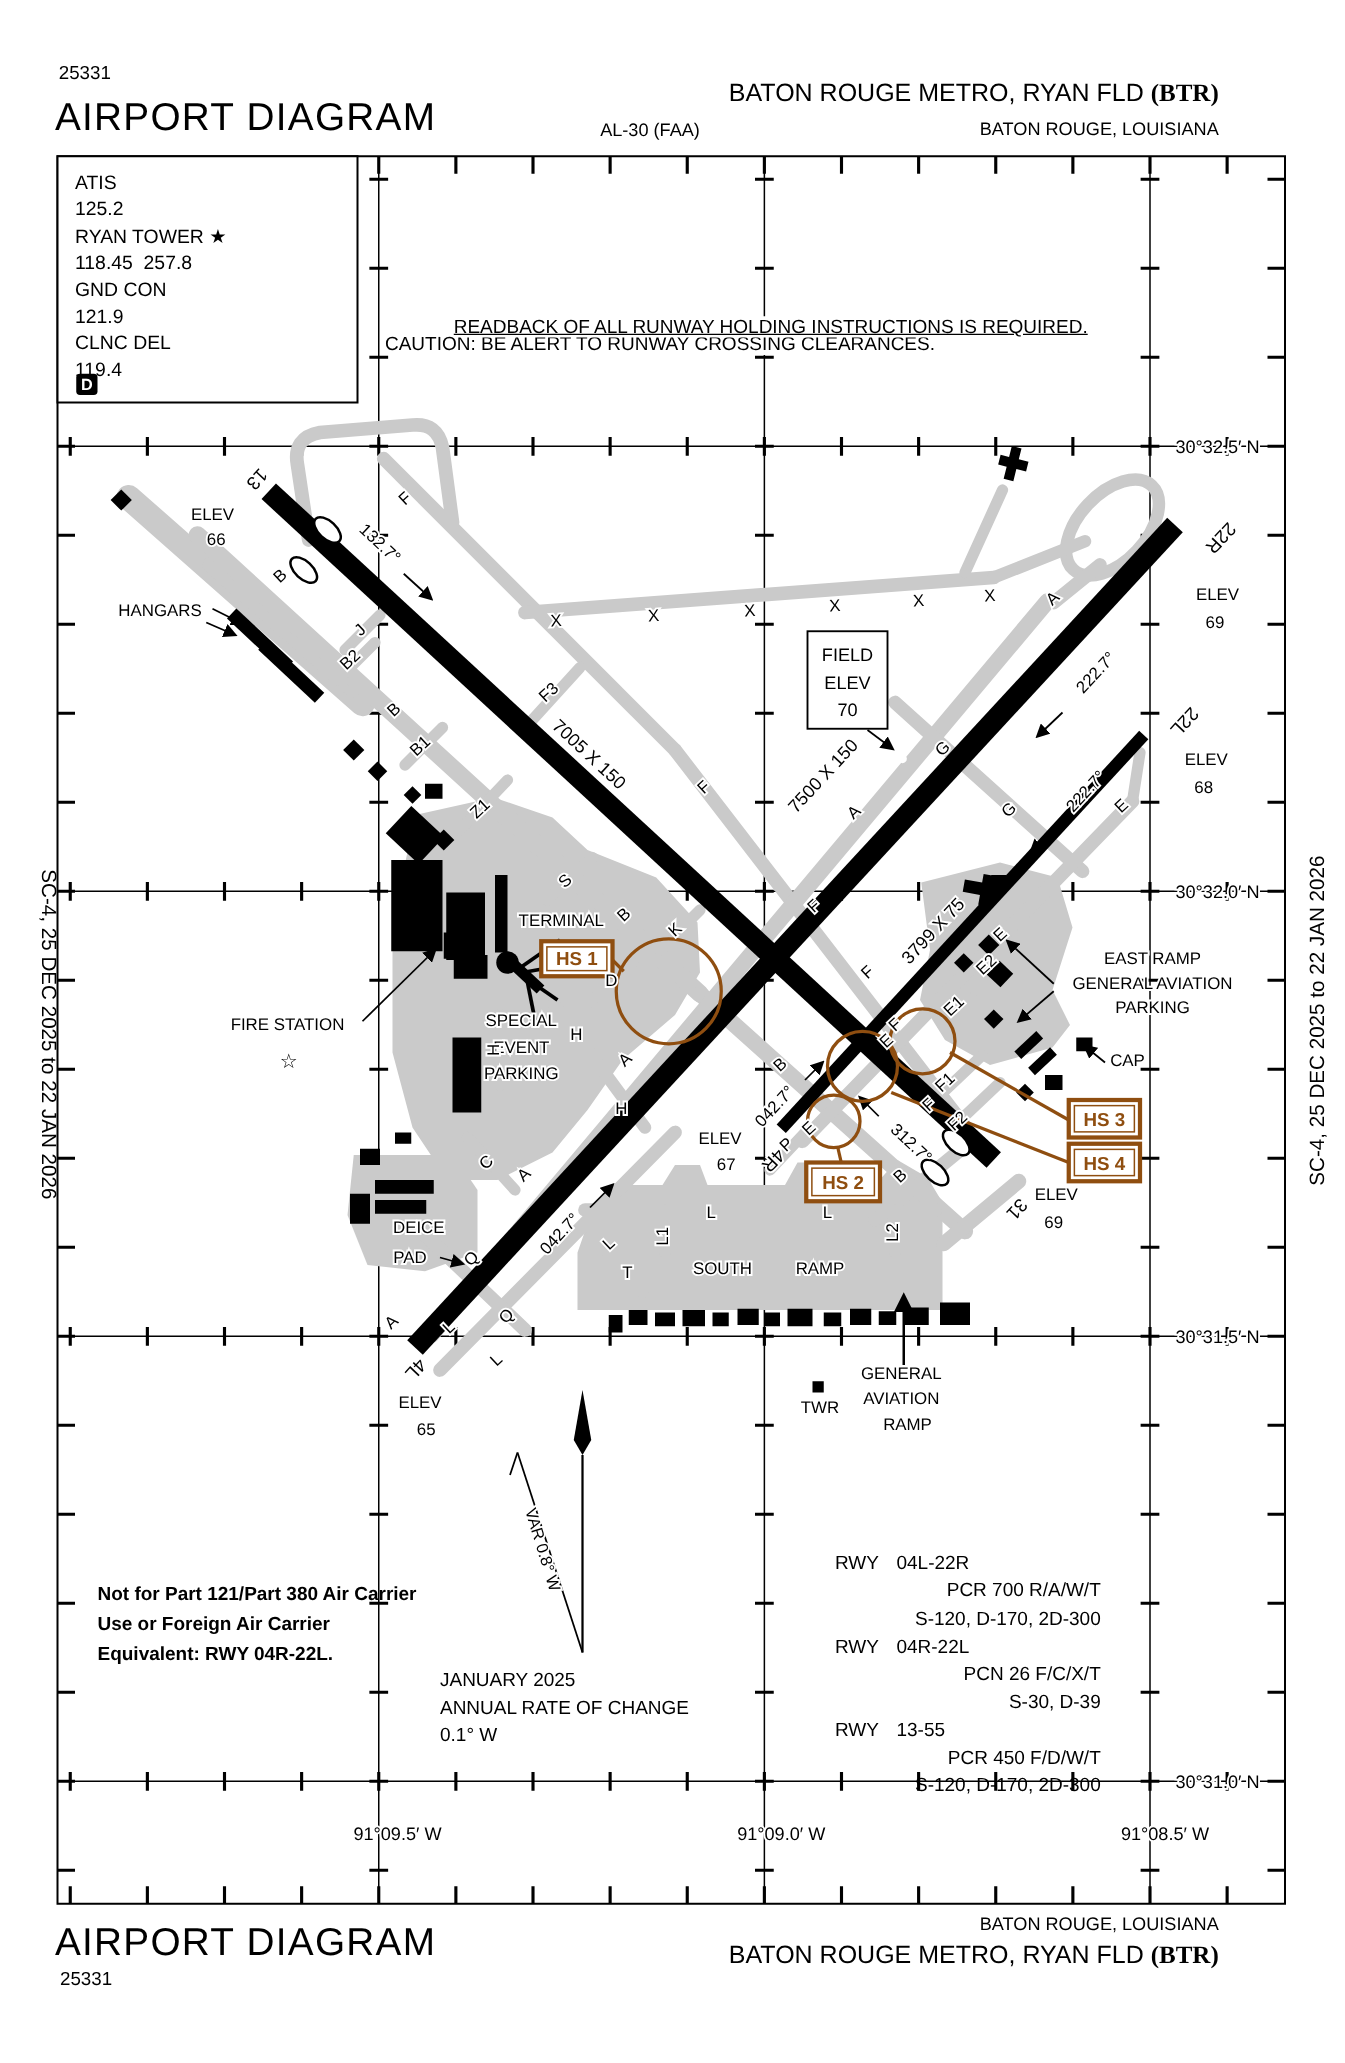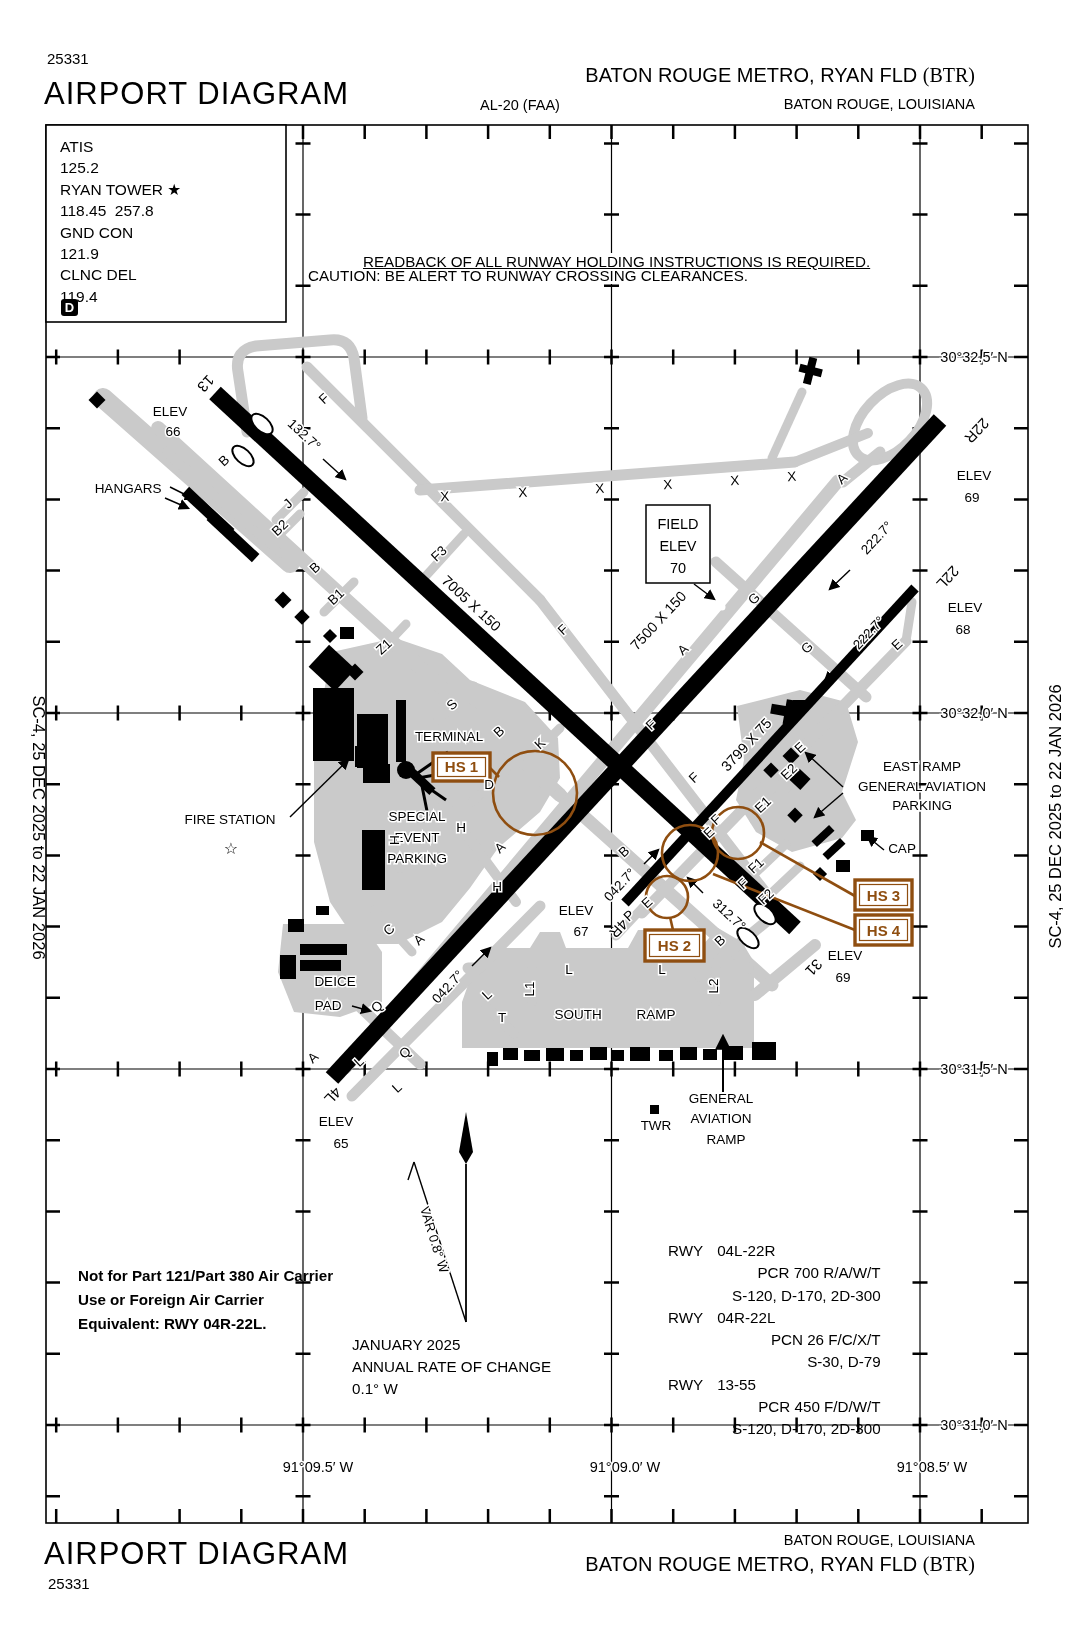--- a/index.html
+++ b/index.html
@@ -11,21 +11,21 @@
   .hs{fill:#8F4E10;stroke:#fff;stroke-width:0;font-weight:bold;}
   #hdr-number{left:47px;top:50px;font-size:15px;}
   #hdr-title{left:44px;top:76px;font-size:31px;letter-spacing:1px;}
   #ftr-title{left:44px;top:1536px;font-size:31px;letter-spacing:1px;}
   #ftr-number{left:48px;top:1575px;font-size:15px;}
   #hdr-proc{left:420px;top:97px;width:200px;text-align:center;font-size:14.5px;}
   #hdr-name{right:101px;top:64px;font-size:20px;white-space:nowrap;}
   #hdr-city{right:101px;top:96px;font-size:14.5px;}
   #ftr-city{right:101px;top:1532px;font-size:14.5px;}
   #ftr-name{right:101px;top:1553px;font-size:20px;white-space:nowrap;}
-  .serifid{font-family:"Liberation Serif",serif;}
+  .serifid{font-family:"Liberation Serif",serif;font-weight:bold;}
   #comm-text{left:60px;top:136px;font-size:15.5px;line-height:21.4px;white-space:pre;}
   #d-symbol{left:61px;top:299px;width:17px;height:17px;background:#000;border-radius:3px;
             color:#fff;font-weight:bold;font-size:13px;text-align:center;line-height:17px;}
   #caution1{left:308px;top:231px;font-size:15.2px;background:#fff;white-space:nowrap;margin-top:36px;}
   #caution2{left:363px;top:253px;font-size:15.2px;background:#fff;white-space:nowrap;
             text-decoration:underline;}
   #notes-carrier{left:78px;top:1264px;font-size:15.2px;line-height:24px;white-space:nowrap;font-weight:bold;}
   #rwy-table{left:668px;top:1240px;font-size:15.2px;line-height:22.3px;text-align:right;}
   .rwyrow{display:flex;gap:14px;}
   .rwydetail{margin-left:64px;}
@@ -355,21 +355,21 @@
         <text transform="translate(759 869) rotate(-43)" font-size="13.5" text-anchor="middle" class="mlbl">F1</text>
         <text transform="translate(769 900) rotate(-43)" font-size="13.5" text-anchor="middle" class="mlbl">F2</text>
         <text transform="translate(632 919) rotate(-43)" font-size="13.5" text-anchor="middle" class="mlbl">P</text>
         <text transform="translate(627 855) rotate(-43)" font-size="13.5" text-anchor="middle" class="mlbl">B</text>
         <text transform="translate(723 944) rotate(-43)" font-size="13.5" text-anchor="middle" class="mlbl">B</text>
       </g>
   </svg>
 
   <div class="abs" id="hdr-number">25331</div>
   <div class="abs" id="hdr-title">AIRPORT DIAGRAM</div>
-  <div class="abs" id="hdr-proc">AL-20 (FAA)</div>
+  <div class="abs" id="hdr-proc">AL-30 (FAA)</div>
   <div class="abs" id="hdr-name">
     <span>BATON ROUGE METRO, RYAN FLD</span>
     <span class="serifid">(BTR)</span>
   </div>
   <div class="abs" id="hdr-city">BATON ROUGE, LOUISIANA</div>
 
   <div class="abs" id="comm-text">ATIS
 125.2
 RYAN TOWER ★
 118.45  257.8
@@ -393,21 +393,21 @@
       <span>RWY</span>
       <span>04L-22R</span>
     </div>
     <div class="rwydetail">PCR 700 R/A/W/T</div>
     <div class="rwydetail">S-120, D-170, 2D-300</div>
     <div class="rwyrow">
       <span>RWY</span>
       <span>04R-22L</span>
     </div>
     <div class="rwydetail">PCN 26 F/C/X/T</div>
-    <div class="rwydetail">S-30, D-79</div>
+    <div class="rwydetail">S-30, D-39</div>
     <div class="rwyrow">
       <span>RWY</span>
       <span>13-55</span>
     </div>
     <div class="rwydetail">PCR 450 F/D/W/T</div>
     <div class="rwydetail">S-120, D-170, 2D-300</div>
   </div>
 
   <div class="abs" id="date-block">
     <div>JANUARY 2025</div>

